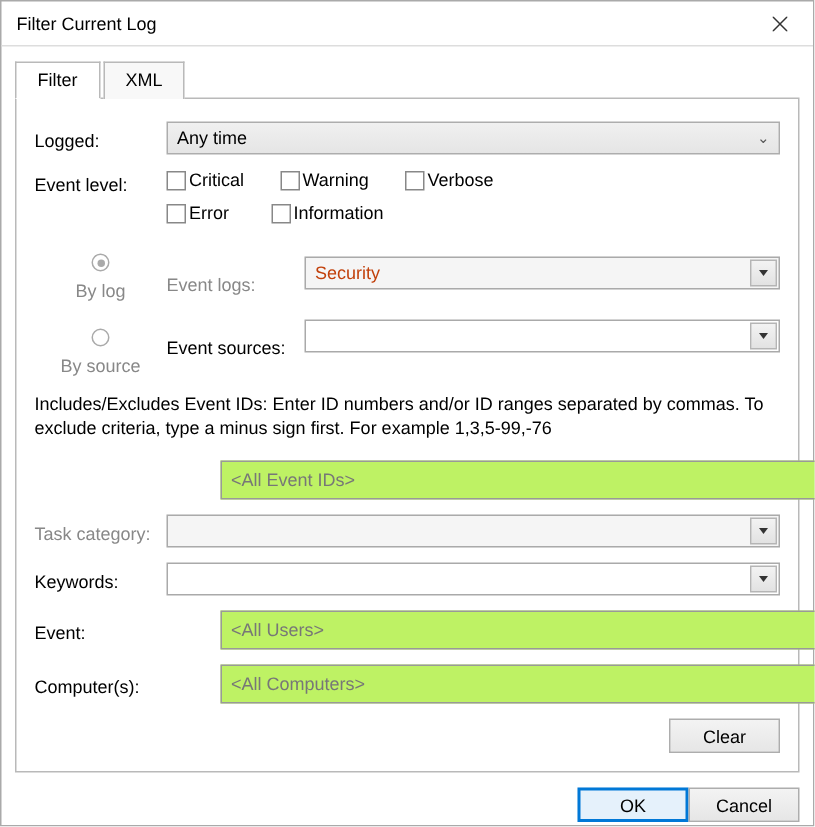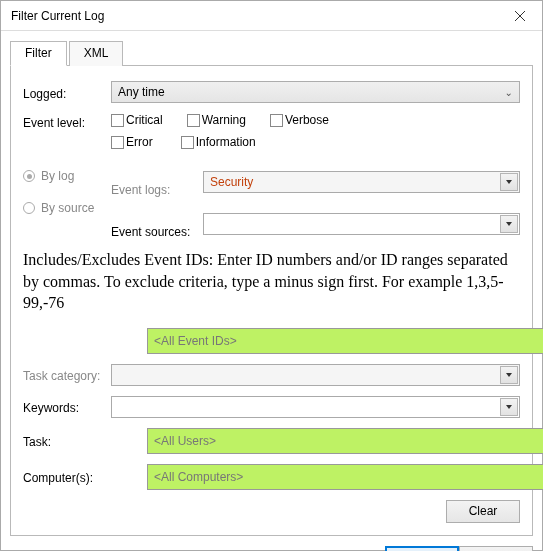--- a/index.html
+++ b/index.html
@@ -115,20 +115,21 @@
   width: 13px;
   height: 13px;
   border: 1px solid #888;
   background: #fff;
 }
 .radio {
   display: flex;
   align-items: center;
   gap: 6px;
   color: #888;
+  flex-direction: column;
 }
 .radio-circle {
   width: 12px;
   height: 12px;
   border: 1px solid #aaa;
   border-radius: 50%;
   background: #fff;
   display: flex;
   align-items: center;
   justify-content: center;
@@ -177,24 +178,23 @@
   align-items: center;
   justify-content: center;
 }
 .dd-arrow {
   width: 0; height: 0;
   border-left: 3px solid transparent;
   border-right: 3px solid transparent;
   border-top: 4px solid #333;
 }
 .help {
-  font-size: 16px;
+  font-size: 12px;
   line-height: 1.35;
   margin: 8px 0 14px 0;
-  font-family: Liberation Serif, serif;
 }
 .text-input {
   width: 100%;
   height: 22px;
   border: 1px solid #999;
   background: #bef264;
   padding: 12px 6px;
   display: flex;
   align-items: center;
   font-size: 12px;
@@ -352,21 +352,21 @@
       <div class="ctrl-col">
         <div class="combo">
           <div class="dd">
               <div class="dd-arrow"></div>
             </div>
         </div>
       </div>
     </div>
 
     <div class="row">
-      <div class="label-col">Task:</div>
+      <div class="label-col">Event:</div>
       <div class="ctrl-col">
         <div class="text-input placeholder">
           <span>&lt;All Users&gt;</span>
         </div>
       </div>
     </div>
 
     <div class="row">
       <div class="label-col">Computer(s):</div>
       <div class="ctrl-col">

